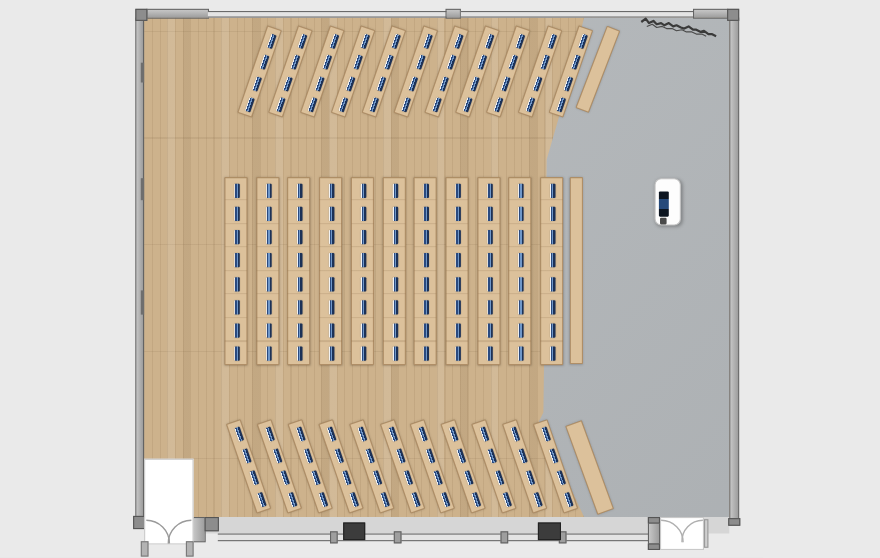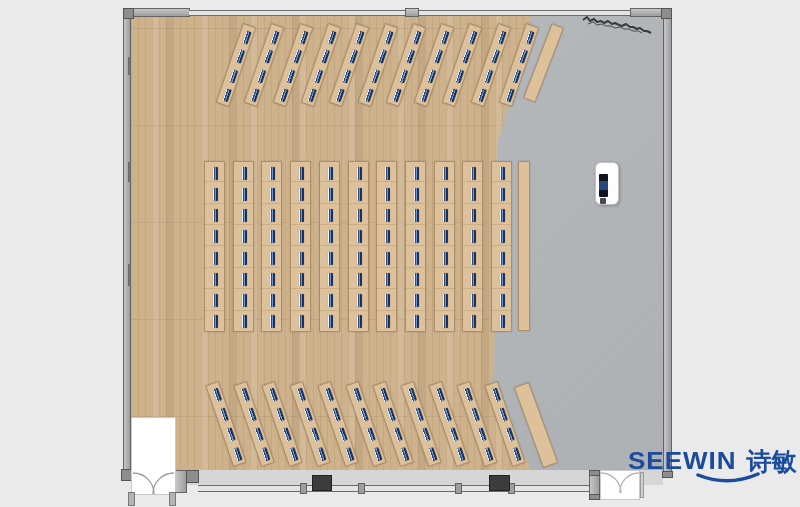--- a/index.html
+++ b/index.html
@@ -357,21 +357,14 @@
 
   <svg class="abs svg-overlay" viewBox="0 0 800 507">
     <path d="M583,20 l4,-3 3,4 4,-2 3,3 4,-1 3,2 4,-2 4,3 3,-1 4,2 3,1 4,-2 4,3 3,0 4,2 3,-1 4,3 3,0 4,2" fill="none" stroke="#3a3a3a" stroke-width="2" stroke-linejoin="round"></path>
     <path d="M588,24 l5,-2 4,3 5,-1 4,2 5,0 4,2 5,-1 4,2 5,0 4,2 5,0 4,2" fill="none" stroke="#4a4a4a" stroke-width="1" stroke-linejoin="round"></path>
     <path d="M133,473 A21,21 0 0 1 154,494" fill="none" stroke="#9a9a9a" stroke-width="1.3"></path>
     <path d="M174,473 A21,21 0 0 0 153,494" fill="none" stroke="#9a9a9a" stroke-width="1.3"></path>
     <path d="M601,473 A20,20 0 0 1 621,493" fill="none" stroke="#b0b0b0" stroke-width="1.3"></path>
     <path d="M639,473 A19,19 0 0 0 620,493" fill="none" stroke="#b0b0b0" stroke-width="1.3"></path>
   </svg>
 
-  <div class="abs logo">
-    <span class="latin">SEEWIN</span>
-    <svg width="100" height="16" viewBox="0 0 100 16">
-      <path d="M4,3 Q34,15 64,2" fill="none" stroke-width="3.5" stroke-linecap="round" stroke="#1a4b9d"></path>
-    </svg>
-    <span class="cjk">诗敏</span>
-  </div>
 
 </div>
 
 </body></html>

